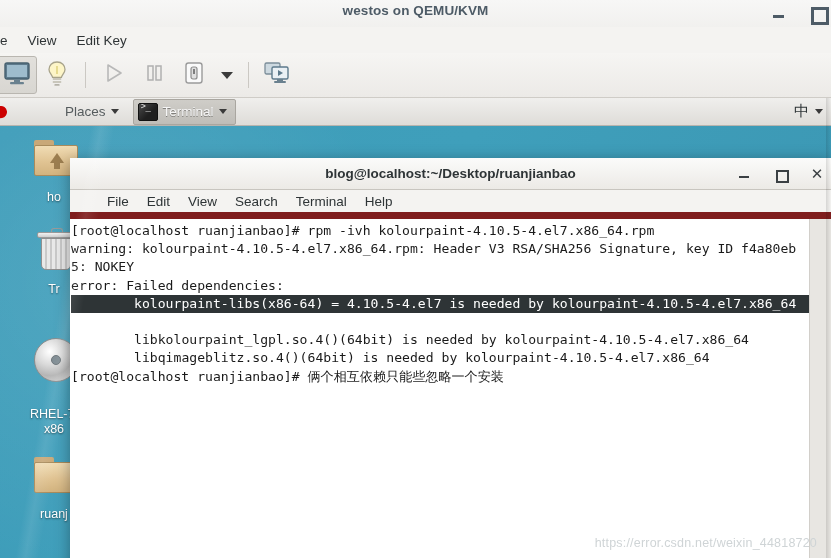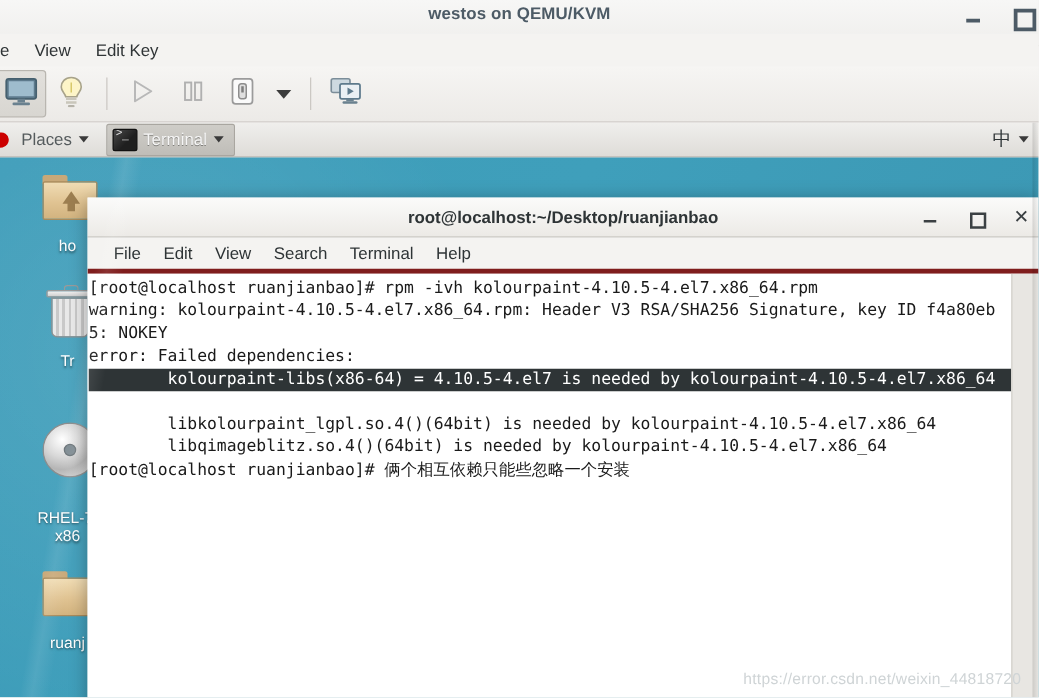--- a/index.html
+++ b/index.html
@@ -79,21 +79,21 @@
   .redhat-dot {
     width: 12px; height: 12px; margin-left: -5px; margin-right: 2px;
     background: #cc0000; border-radius: 50% 50% 50% 0; transform: rotate(-10deg);
   }
   .panel-item {
     display: flex; align-items: center; gap: 5px;
     padding: 3px 8px; font-size: 13.5px; color: #2e3436; cursor: pointer;
     height: 26px;
   }
   .panel-item.bold { font-weight: bold; }
-  .panel-item.dim { color: #555b5d; }
+  .panel-item.dim { color: #555b5d; margin-left: 48px; }
   .caret-sm { width:0;height:0;border-left:4.5px solid transparent;border-right:4.5px solid transparent;border-top:5px solid #3a3a3a; }
   .panel-win {
     display:flex; align-items:center; gap:5px; padding: 2px 8px 2px 4px; height: 26px;
     background: linear-gradient(to bottom,#cfcdc8,#bfbdb8);
     border: 1px solid #a9a6a0; border-radius: 2px; margin-left: 6px; cursor: pointer;
   }
   .term-ico {
     width: 20px; height: 18px; background: #2b2b2b; border: 1px solid #111; border-radius: 2px;
     position: relative; overflow:hidden;
     background-image: linear-gradient(135deg,#4b4b4b 0%, #1f1f1f 60%);
@@ -183,22 +183,22 @@
     text-align: center; font-size: 13.5px; font-weight: bold; color: #2e3436;
   }
   .term-winbtns { position:absolute; right: 6px; top: 0; height: 32px; display:flex; align-items:center; gap: 20px; }
   .twb { width: 16px; height: 16px; position: relative; cursor: pointer; }
   .twb.min::after { content:""; position:absolute; left:2px; top:10px; width:10px; height:2px; background:#3b4043; }
   .twb.max::after { content:""; position:absolute; left:3px; top:4px; width:9px; height:9px; border:2px solid #3b4043; }
   .twb.cls { font-size: 15px; color:#3b4043; text-align:center; line-height:16px; font-family:"Liberation Sans",sans-serif; }
 
   .term-menubar {
     height: 29px; width: 761px; background: #f4f3f1;
-    border-bottom: 4px solid #7f1d1d;
-    display: flex; align-items: center; padding-left: 12px; gap: 0px;
+    border-bottom: 7px solid #7f1d1d;
+    display: flex; align-items: center; padding-left: 28px; gap: 0px;
   }
   .tm-item { font-size: 13.5px; color: #2e3436; padding: 4px 9px; cursor: pointer; }
 
   .term-body {
     position: relative; width: 761px; height: 368px;
     background: #ffffff;
     overflow: hidden;
   }
   .term-text {
     position: absolute; left: 0; top: 0; right: 22px;
@@ -386,21 +386,21 @@
               <span class="tab"></span>
               <span class="body"></span>
             </span>
         </span>
         <span>ruanj</span>
       </div>
 
       <div class="term-win">
 
         <div class="term-title">
-          <div class="term-title-text">root@localhost:~/Desktop/ruanjianbao</div>
+          <div class="term-title-text">blog@localhost:~/Desktop/ruanjianbao</div>
           <div class="term-winbtns">
             <div class="twb min"></div>
             <div class="twb max"></div>
             <div class="twb cls">✕</div>
           </div>
         </div>
 
         <div class="term-menubar">
           <div class="tm-item">File</div>
           <div class="tm-item">Edit</div>

